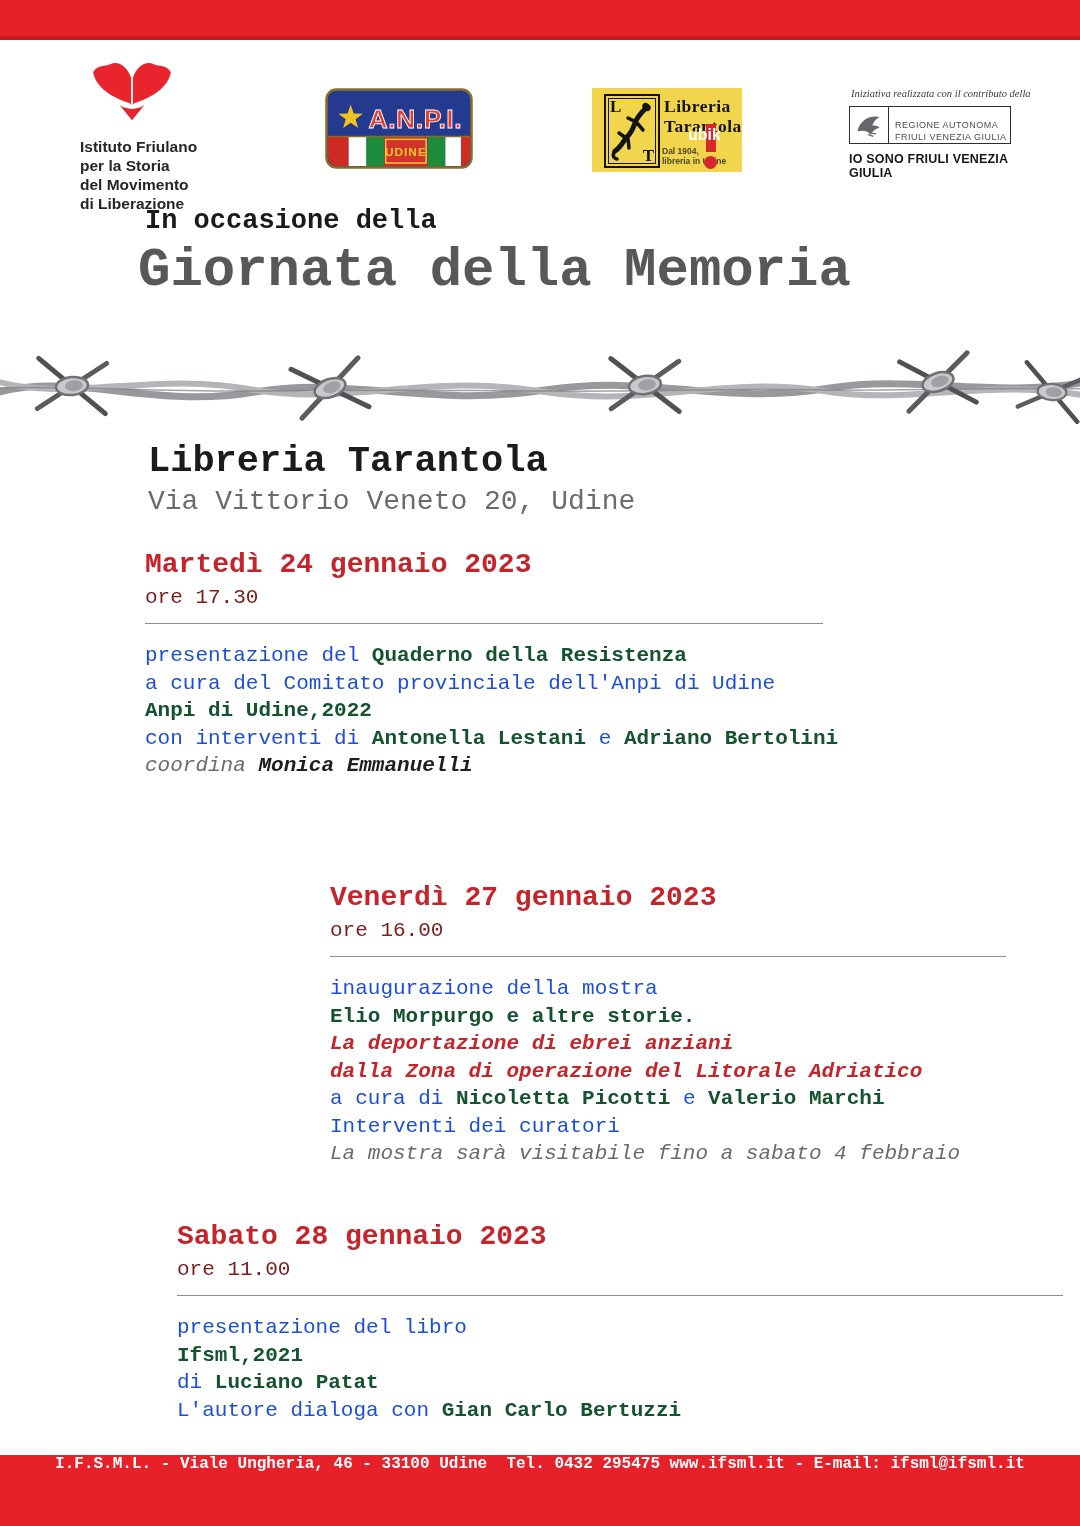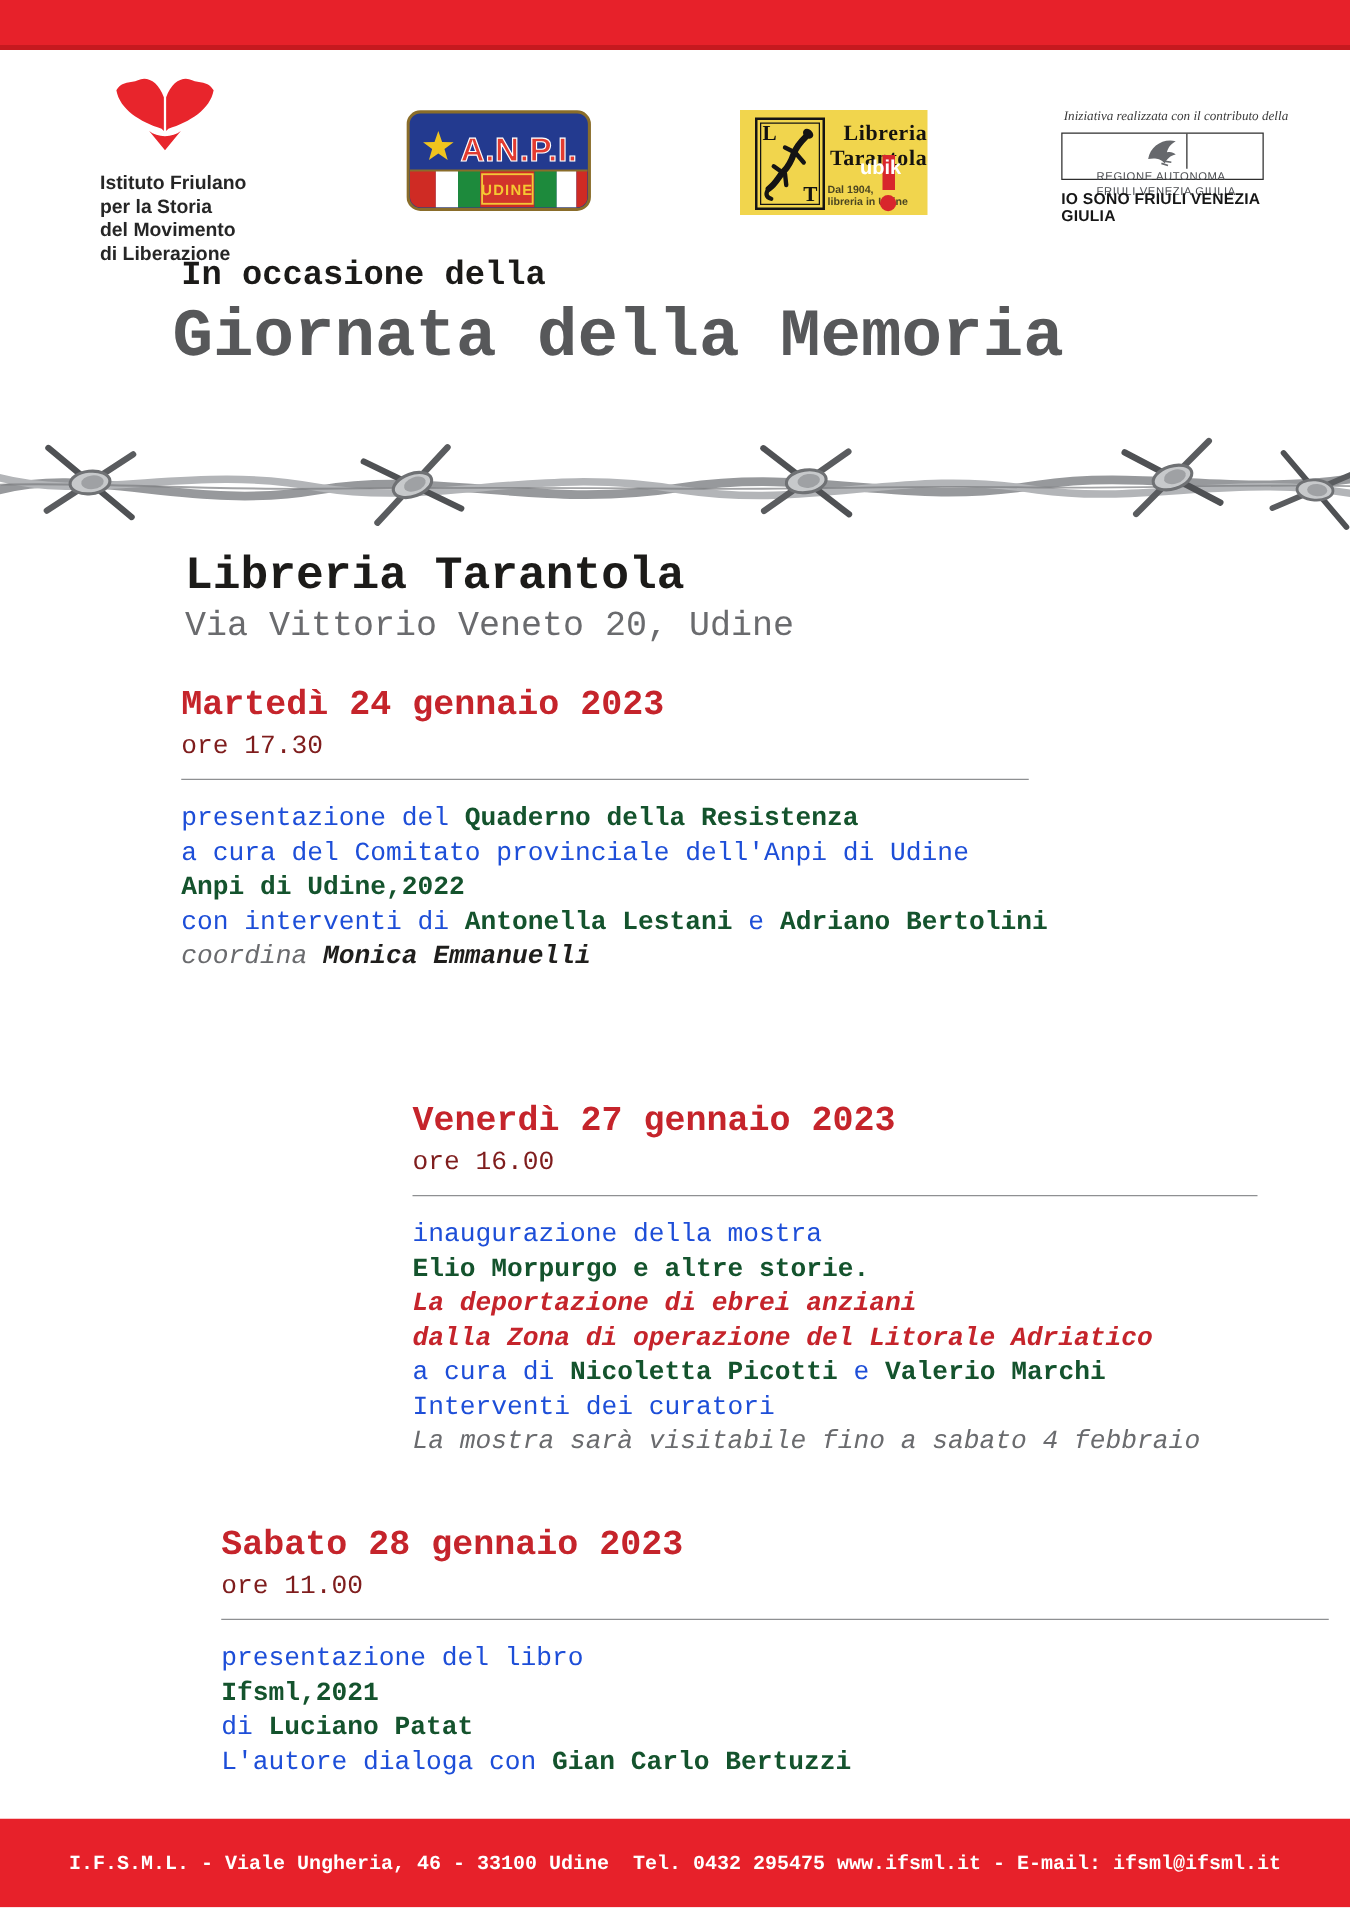--- a/index.html
+++ b/index.html
@@ -2,49 +2,49 @@
 <html><head>
 <meta charset="utf-8">
 <style>
   html,body{margin:0;padding:0;background:#ffffff;}
   #poster{position:relative;width:1080px;height:1526px;background:#ffffff;overflow:hidden;
           font-family:"Liberation Mono","DejaVu Sans Mono",monospace;color:#1c1b19;}
 
   
   .band-top{position:absolute;left:0;top:0;width:100%;height:36px;background:#e7212a;border-bottom:4px solid #c6191f;}
   .band-bottom{position:absolute;left:0;top:1455px;width:100%;height:71px;background:#e7212a;
-               display:flex;align-items:center;justify-content:center;}
+               display:flex;align-items:flex-start;justify-content:center;}
   .footer-text{color:#ffffff;font-weight:bold;font-size:16px;white-space:pre;}
 
   
   .logo-ifsml{position:absolute;left:80px;top:56px;width:280px;}
   .logo-ifsml svg{display:block;margin-left:6px;}
   .ifsml-text{margin-top:5px;font-family:"Liberation Sans",sans-serif;font-weight:bold;
               font-size:15.5px;line-height:19px;color:#262626;}
 
   .logo-anpi{position:absolute;left:325px;top:88px;}
 
   .logo-tarantola{position:absolute;left:592px;top:88px;width:150px;height:84px;background:#f1d54d;}
   .lt-frame{position:absolute;left:12px;top:6px;width:52px;height:70px;border:2px solid #141414;}
   .lt-frame-inner{position:absolute;left:2px;top:2px;right:2px;bottom:2px;border:1.5px solid #141414;}
   .lt-l{position:absolute;left:4px;top:1px;font-family:"Liberation Serif",serif;font-weight:bold;font-size:17px;color:#111;}
   .lt-t{position:absolute;right:4px;bottom:0px;font-family:"Liberation Serif",serif;font-weight:bold;font-size:17px;color:#111;}
   .lt-name{position:absolute;left:72px;top:8px;font-family:"Liberation Serif",serif;font-weight:bold;
-           font-size:17.5px;line-height:20px;color:#15130f;letter-spacing:0.5px;text-align:right;}
+           font-size:17.5px;line-height:20px;color:#15130f;letter-spacing:0.5px;}
   .lt-ubik{position:absolute;left:96px;top:38px;color:#ffffff;font-family:"Liberation Sans",sans-serif;
            font-weight:bold;font-size:16px;z-index:3;}
   .lt-bang{position:absolute;left:114px;top:36px;width:10px;height:28px;background:#d8262c;z-index:2;}
   .lt-bang-dot{position:absolute;left:112px;top:68px;width:13px;height:13px;border-radius:50%;background:#d8262c;z-index:2;}
   .lt-tag{position:absolute;left:70px;top:58px;font-family:"Liberation Sans",sans-serif;font-weight:bold;
           font-size:8.5px;line-height:10px;color:#4c4622;}
 
   .logo-regione{position:absolute;left:843px;top:88px;width:190px;font-family:"Liberation Sans",sans-serif;}
   .reg-caption{font-family:"Liberation Serif",serif;font-style:italic;font-size:10.5px;color:#3a3a3a;margin-left:8px;}
   .reg-box{margin-top:7px;margin-left:6px;width:160px;height:36px;border:1.5px solid #2e2e2e;
-           display:flex;align-items:center;background:#fff;flex-direction:column;}
+           display:flex;align-items:flex-end;background:#fff;}
   .reg-eagle{width:38px;height:100%;border-right:1.5px solid #2e2e2e;display:flex;align-items:center;justify-content:center;}
   .reg-lines{padding-left:6px;font-size:9px;letter-spacing:0.5px;color:#4a4c50;line-height:12px;}
   .reg-slogan{margin-top:8px;margin-left:6px;font-weight:bold;font-size:12.5px;color:#161616;letter-spacing:0.2px;}
 
   
   .occasion{position:absolute;left:145px;top:206px;font-size:27px;font-weight:bold;color:#1b1a18;}
   .title{position:absolute;left:138px;top:240px;margin:0;font-size:54px;font-weight:bold;color:#57585a;}
 
   
   .wire{position:absolute;left:0;top:330px;width:1080px;height:120px;}

